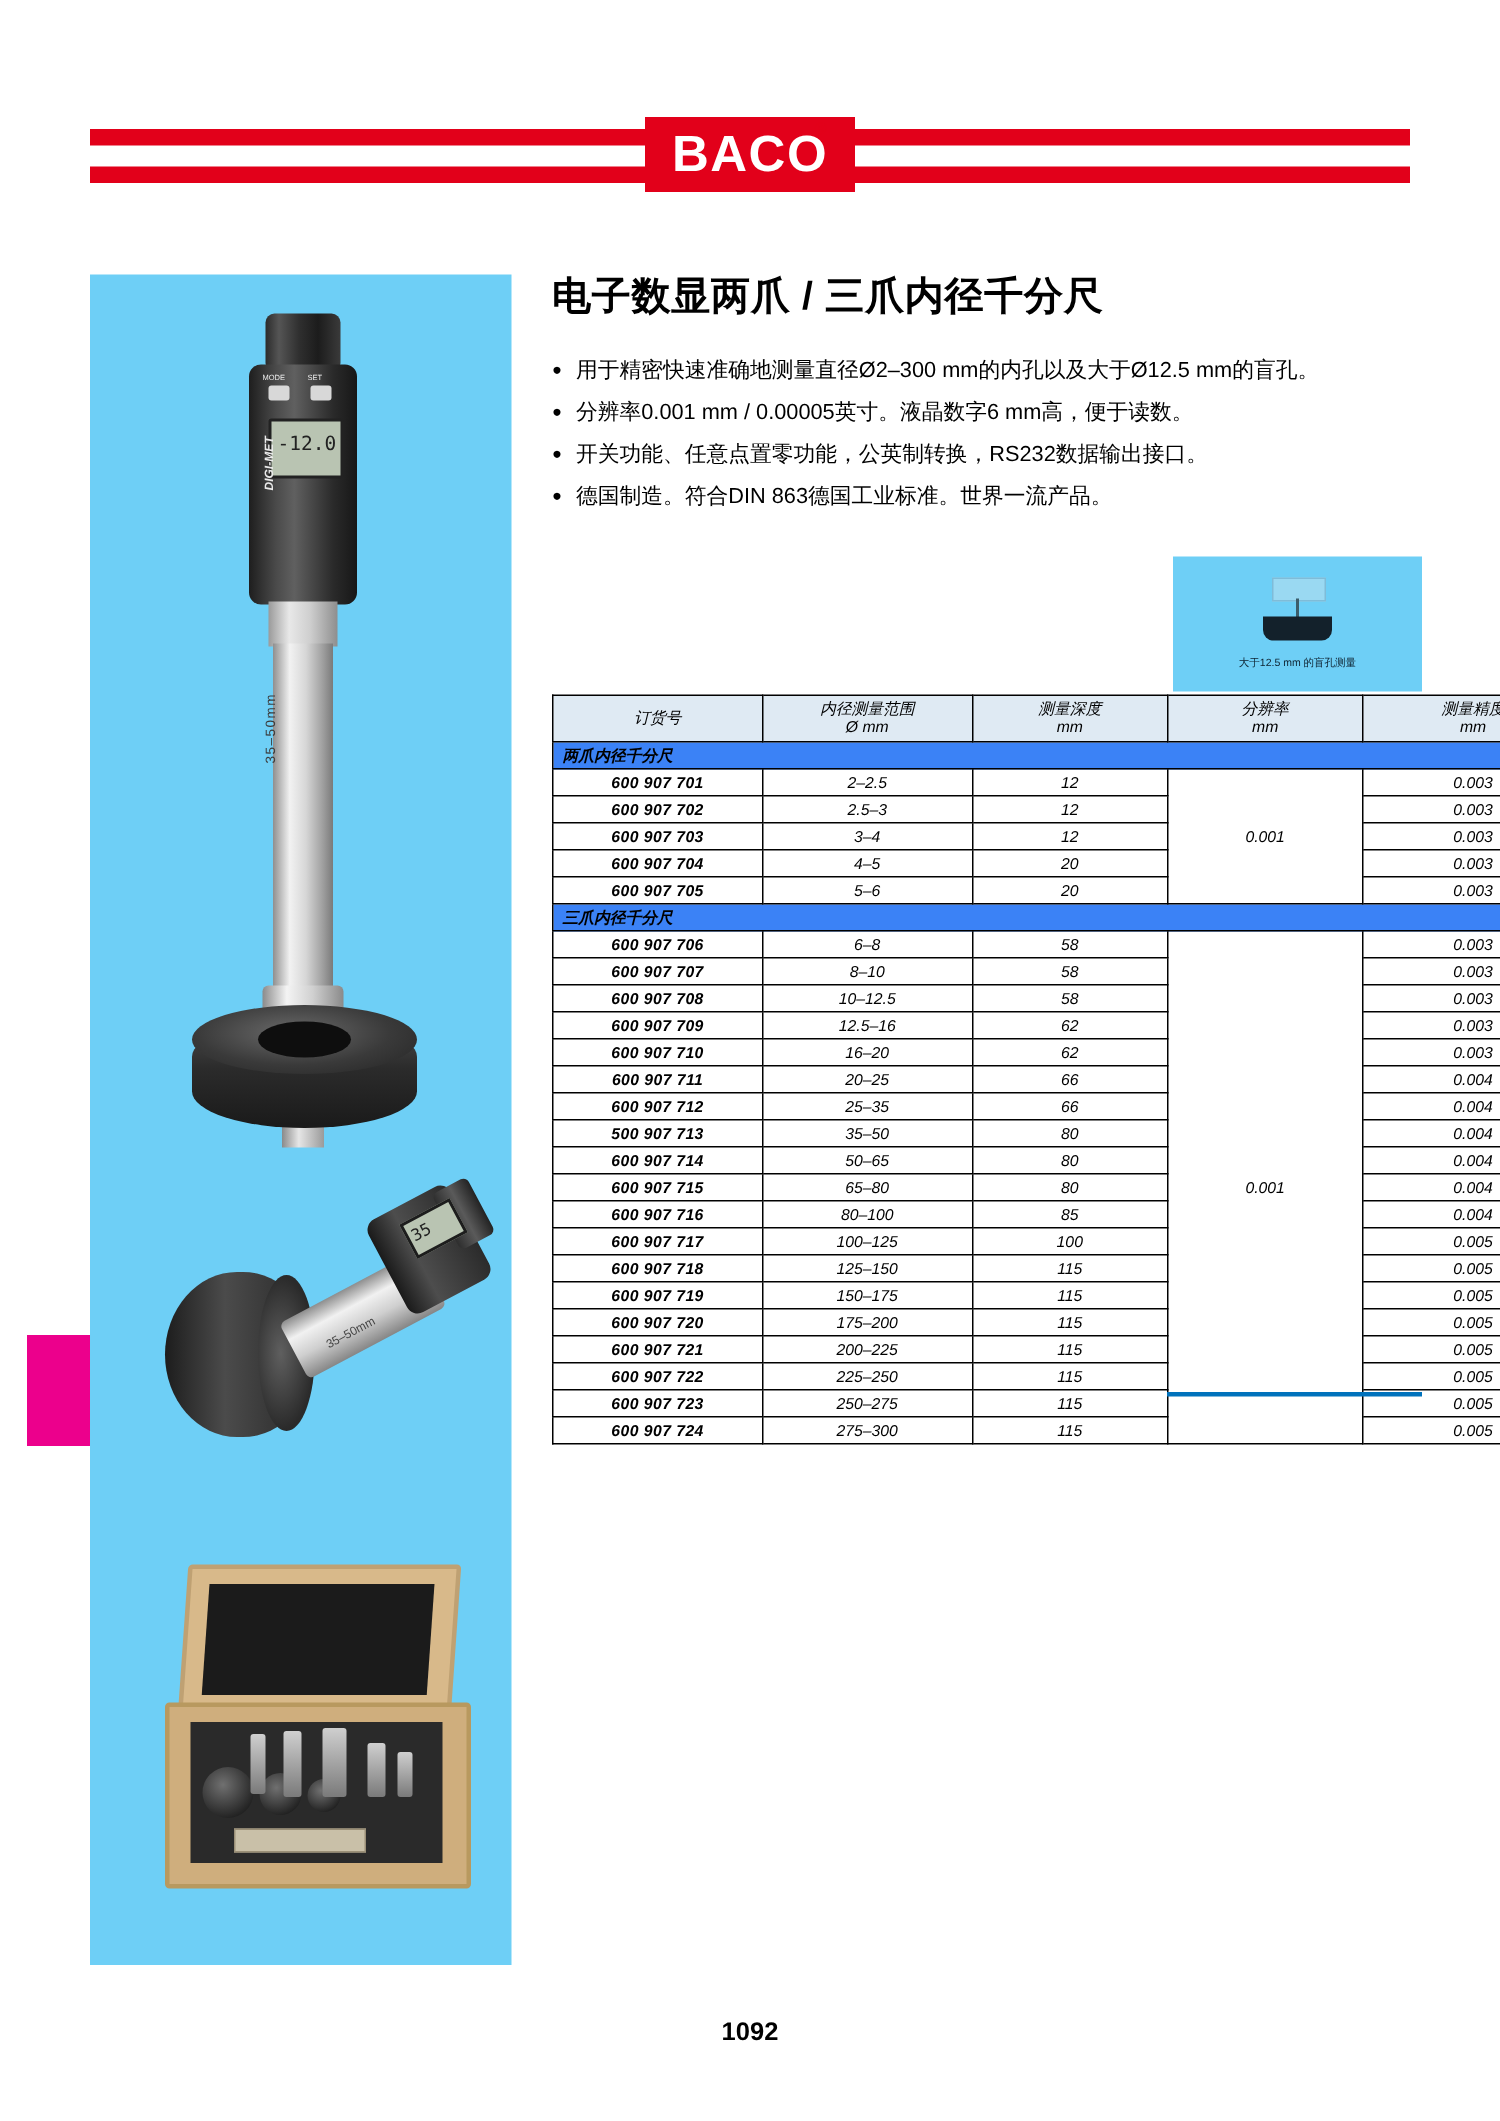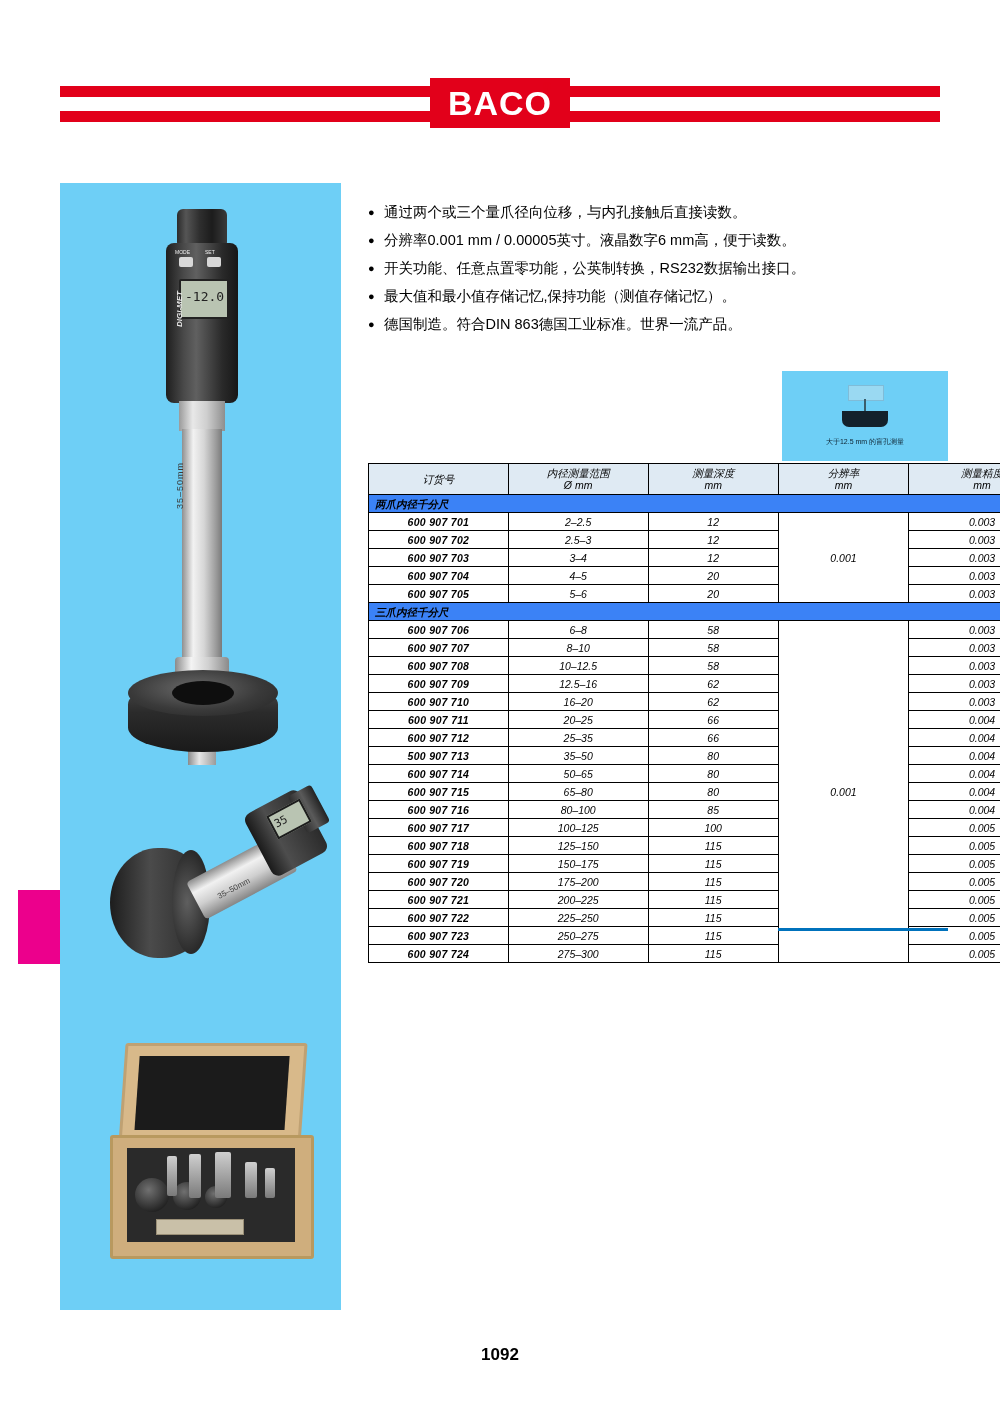--- a/index.html
+++ b/index.html
@@ -368,25 +368,25 @@
         <div class="item" style="left:138px; top:20px; width:10px; height:30px;"></div>
       </div>
     </div>
     <div class="label-strip"></div>
   </div>
 </div>
 
 <div class="magenta-tab"></div>
 
 <div class="content">
+  <h1 class="title-cn">电子数显两爪 / 三爪内径千分尺</h1>
   <ul class="features">
-    <li>通过两个或三个量爪径向位移，与内孔接触后直接读数。</li>
+    <li>用于精密快速准确地测量直径Ø2–300 mm的内孔以及大于Ø12.5 mm的盲孔。</li>
     <li>分辨率0.001 mm / 0.00005英寸。液晶数字6 mm高，便于读数。</li>
     <li>开关功能、任意点置零功能，公英制转换，RS232数据输出接口。</li>
-    <li>最大值和最小值存储记忆,保持功能（测值存储记忆）。</li>
     <li>德国制造。符合DIN 863德国工业标准。世界一流产品。</li>
   </ul>
 </div>
 
 <div class="diagram">
   <div class="shape">
     <div class="dcap"></div>
     <div class="dline"></div>
     <div class="dbody"></div>
   </div>

